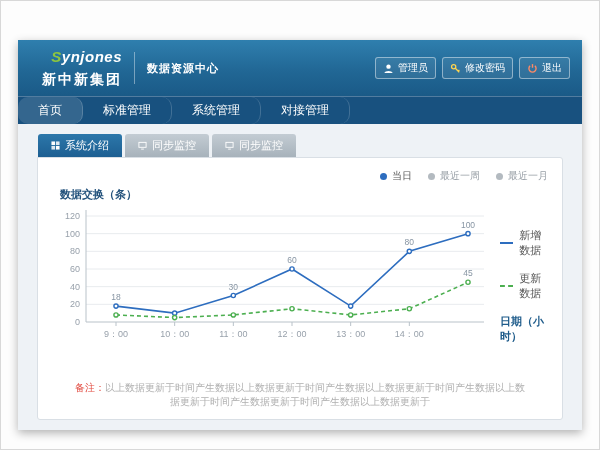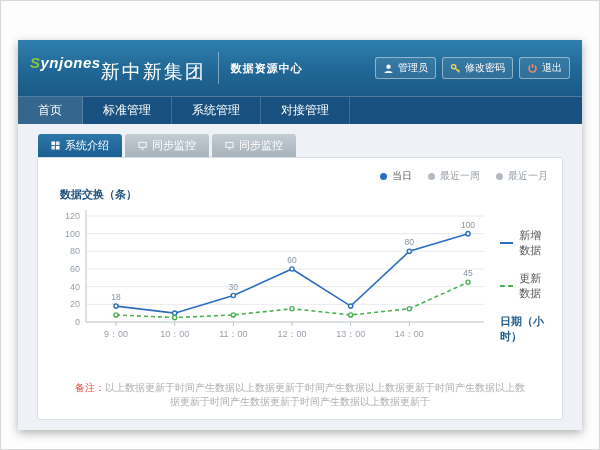--- a/index.html
+++ b/index.html
@@ -11,40 +11,41 @@
   .app-window{
     position:absolute;left:18px;right:18px;top:40px;bottom:20px;
     background:#eef2f6;box-shadow:0 3px 9px rgba(0,0,0,.3);
     display:flex;flex-direction:column;box-sizing:border-box;
   }
   
   .header{
     height:56px;flex:0 0 56px;display:flex;align-items:center;padding:0 12px;
     background:linear-gradient(180deg,#2f7fae 0%,#216795 55%,#1a5a87 100%);
   }
-  .brand{display:flex;flex-direction:row;line-height:1.05;min-width:92px;text-align:right;}
+  .brand{display:flex;flex-direction:column;line-height:1.05;min-width:92px;text-align:right;}
   .brand-name{display:block;color:#fff;font-style:italic;font-weight:bold;font-size:15px;letter-spacing:.5px;}
   .brand-name::first-letter{color:#8dc63f;}
-  .brand-company{color:#fff;font-weight:normal;font-size:19px;letter-spacing:2px;margin-top:7px;}
+  .brand-company{color:#fff;font-weight:bold;font-size:14px;letter-spacing:2px;margin-top:7px;}
   .header-divider{width:1px;height:32px;background:rgba(255,255,255,.4);margin:0 12px;}
   .app-title{color:#fff;font-size:11px;font-weight:bold;letter-spacing:1px;}
   .header-actions{margin-left:auto;display:flex;gap:6px;}
   .hbtn{
     display:flex;align-items:center;gap:4px;padding:3px 7px;font-size:10px;color:#fff;
     background:rgba(255,255,255,.08);border:1px solid rgba(255,255,255,.45);border-radius:3px;cursor:pointer;font-family:Liberation Serif, serif;
   }
   .hbtn svg{display:block;}
   
   .navbar{
     height:27px;flex:0 0 27px;display:flex;align-items:stretch;
     background:#18517f;border-top:1px solid rgba(255,255,255,.25);
   }
   .nav-item{
     color:#fff;font-size:12px;line-height:27px;padding:0 20px;cursor:pointer;
     border-right:1px solid rgba(255,255,255,.18);
+    border-radius:10px;
   }
   .nav-item.active{background:rgba(255,255,255,.12);}
   
   .content{flex:1;padding:10px 19px 10px;display:flex;flex-direction:column;background:#eef2f6;}
   .tabs{display:flex;gap:3px;height:23px;flex:0 0 23px;margin-left:1px;}
   .tab{
     display:flex;align-items:center;gap:5px;padding:0 13px;font-size:11px;color:#fff;
     border-radius:3px 3px 0 0;cursor:pointer;
   }
   .tab.active{background:linear-gradient(#2c77aa,#1d5f92);}

